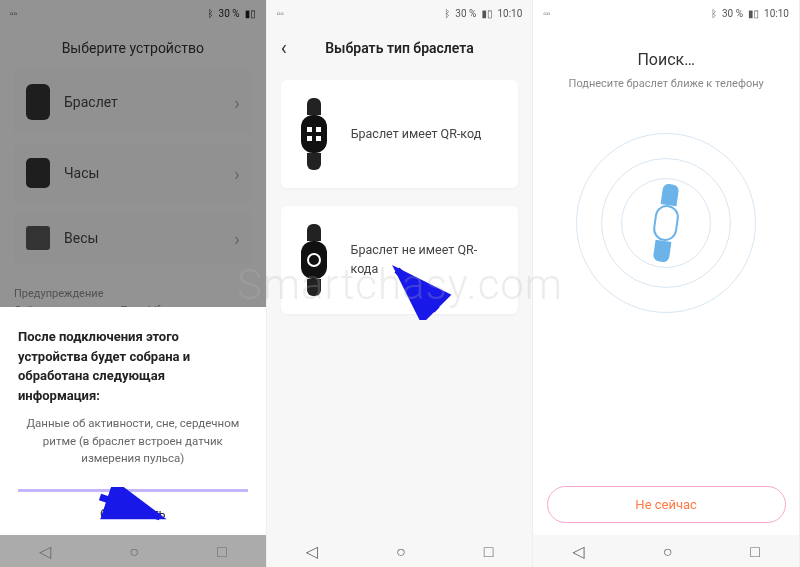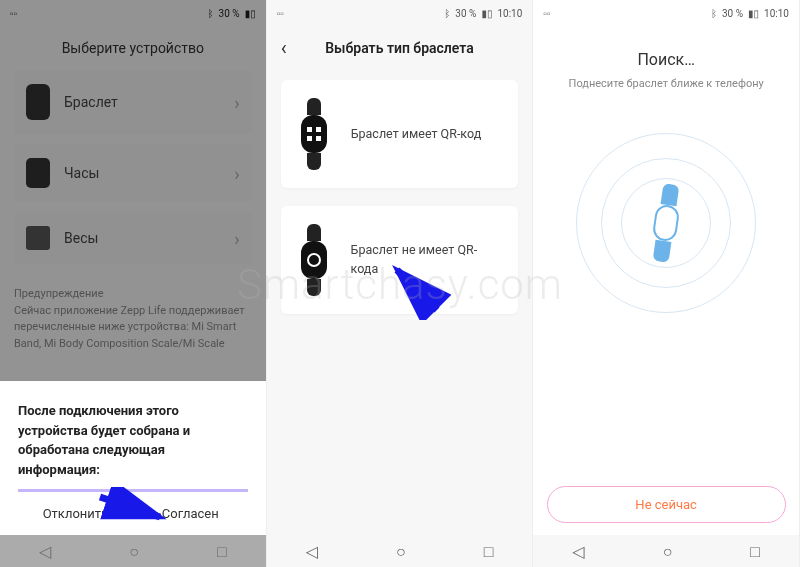--- a/index.html
+++ b/index.html
@@ -287,23 +287,23 @@
 
   <div class="p1-warning">
     <div>Предупреждение</div>
     <div>Сейчас приложение Zepp Life поддерживает перечисленные ниже устройства: Mi Smart Band, Mi Body Composition Scale/Mi Scale</div>
   </div>
 
   <div class="p1-overlay"></div>
 
   <div class="p1-sheet">
     <div class="p1-sheet-title">После подключения этого устройства будет собрана и обработана следующая информация:</div>
+    <div class="p1-sheet-body">Данные об активности, сне, сердечном ритме (в браслет встроен датчик измерения пульса)</div>
     <div class="p1-sheet-buttons">
       <div class="p1-sheet-btn">Отклонить</div>
-      <div class="p1-sheet-btn">Согласен</div>
     </div>
   </div>
 
   <div class="navbar dark">
     <span>◁</span>
     <span>○</span>
     <span>□</span>
   </div>
 
   <div class="arrow" style="left: 95px; bottom: 40px;">

